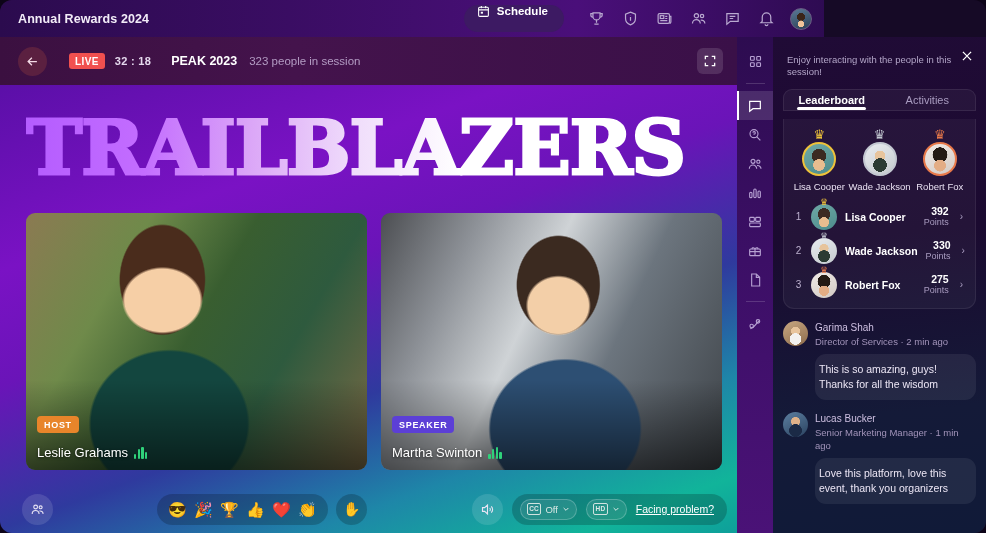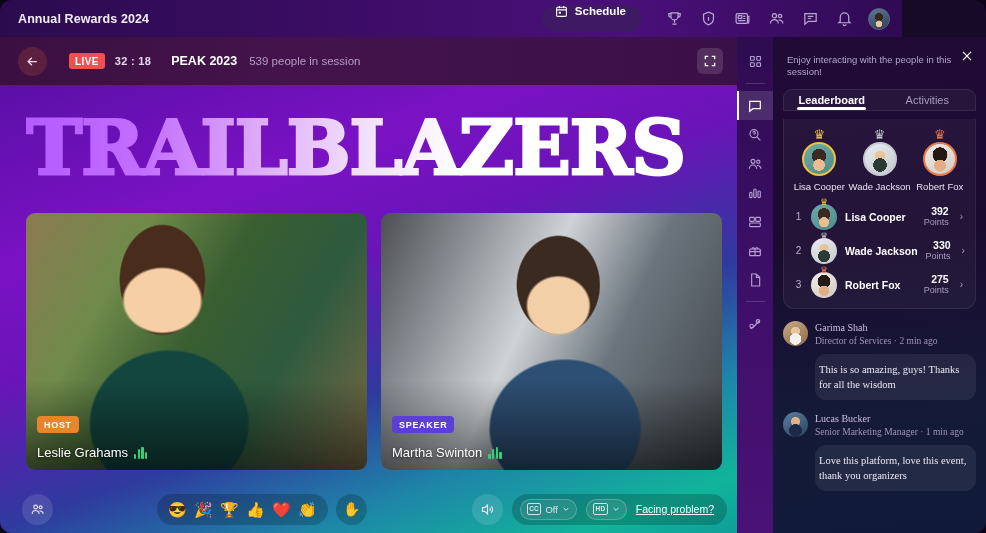--- a/index.html
+++ b/index.html
@@ -13,21 +13,21 @@
     position: relative;
     width: 986px; height: 533px;
     border-radius: 12px;
     overflow: hidden;
     background: #160a26;
   }
 
   
   .topbar {
     position: absolute; top: 0; left: 0;
-    width: 902px; height: 37px;
+    width: 824px; height: 37px;
     background: linear-gradient(90deg, #2b0b4e 0%, #3a0d63 35%, #4a0f7a 70%, #2e0b52 100%);
     display: flex; align-items: center;
     padding: 0 12px 0 18px;
     z-index: 40;
     gap: 16px;
   }
   .app-title {
     color: #f2ecf8; font-size: 12.5px; font-weight: bold;
     letter-spacing: .1px;
   }
@@ -364,21 +364,21 @@
     position: absolute; top: -6px; left: 50%; transform: translateX(-50%);
     font-size: 9px; line-height: 9px;
   }
   .lb-name { color: #ffffff; font-size: 10.5px; font-weight: bold; flex: 1; white-space: nowrap; }
   .lb-pts { text-align: right; flex: none; }
   .lb-pts-n { color: #ffffff; font-size: 10.5px; font-weight: bold; line-height: 12px; }
   .lb-pts-l { color: #a99cc0; font-size: 9px; line-height: 11px; }
   .lb-chev { color: #a99cc0; font-size: 10px; margin-left: 3px; flex: none; }
 
   .messages { padding: 12px 10px 0 10px; }
-  .msg { margin-bottom: 12px; font-family: Liberation Serif, serif; }
+  .msg { margin-bottom: 12px; }
   .msg-head { display: flex; gap: 7px; align-items: flex-start; }
   .msg-av { width: 25px; height: 25px; border-radius: 50%; flex: none; }
   .av-d {
     background:
       radial-gradient(circle at 50% 72%, #f3f1ef 0 26%, rgba(0,0,0,0) 27%),
       radial-gradient(circle at 50% 40%, #e8c49c 0 22%, rgba(0,0,0,0) 23%),
       linear-gradient(150deg, #c9a882, #8d6b4c);
   }
   .av-e {
     background:
@@ -464,21 +464,21 @@
 
   <div class="sessionbar">
     <button class="back-btn">
       <svg width="15" height="15" viewBox="0 0 24 24" fill="none" stroke="currentColor" stroke-width="2">
         <path d="M19 12H5M11 6l-6 6 6 6"></path>
       </svg>
     </button>
     <span class="live-badge">LIVE</span>
     <span class="timer">32 : 18</span>
     <span class="session-name">PEAK 2023</span>
-    <span class="session-count">539 people in session</span>
+    <span class="session-count">323 people in session</span>
     <button class="expand-btn">
       <svg width="14" height="14" viewBox="0 0 24 24" fill="none" stroke="currentColor" stroke-width="2.2">
         <path d="M4 9V4h5M20 9V4h-5M4 15v5h5M20 15v5h-5"></path>
       </svg>
     </button>
   </div>
 
   <div class="stage">
     <div class="stage-title-wrap">
       <div class="stage-title">TRAILBLAZERS</div>

